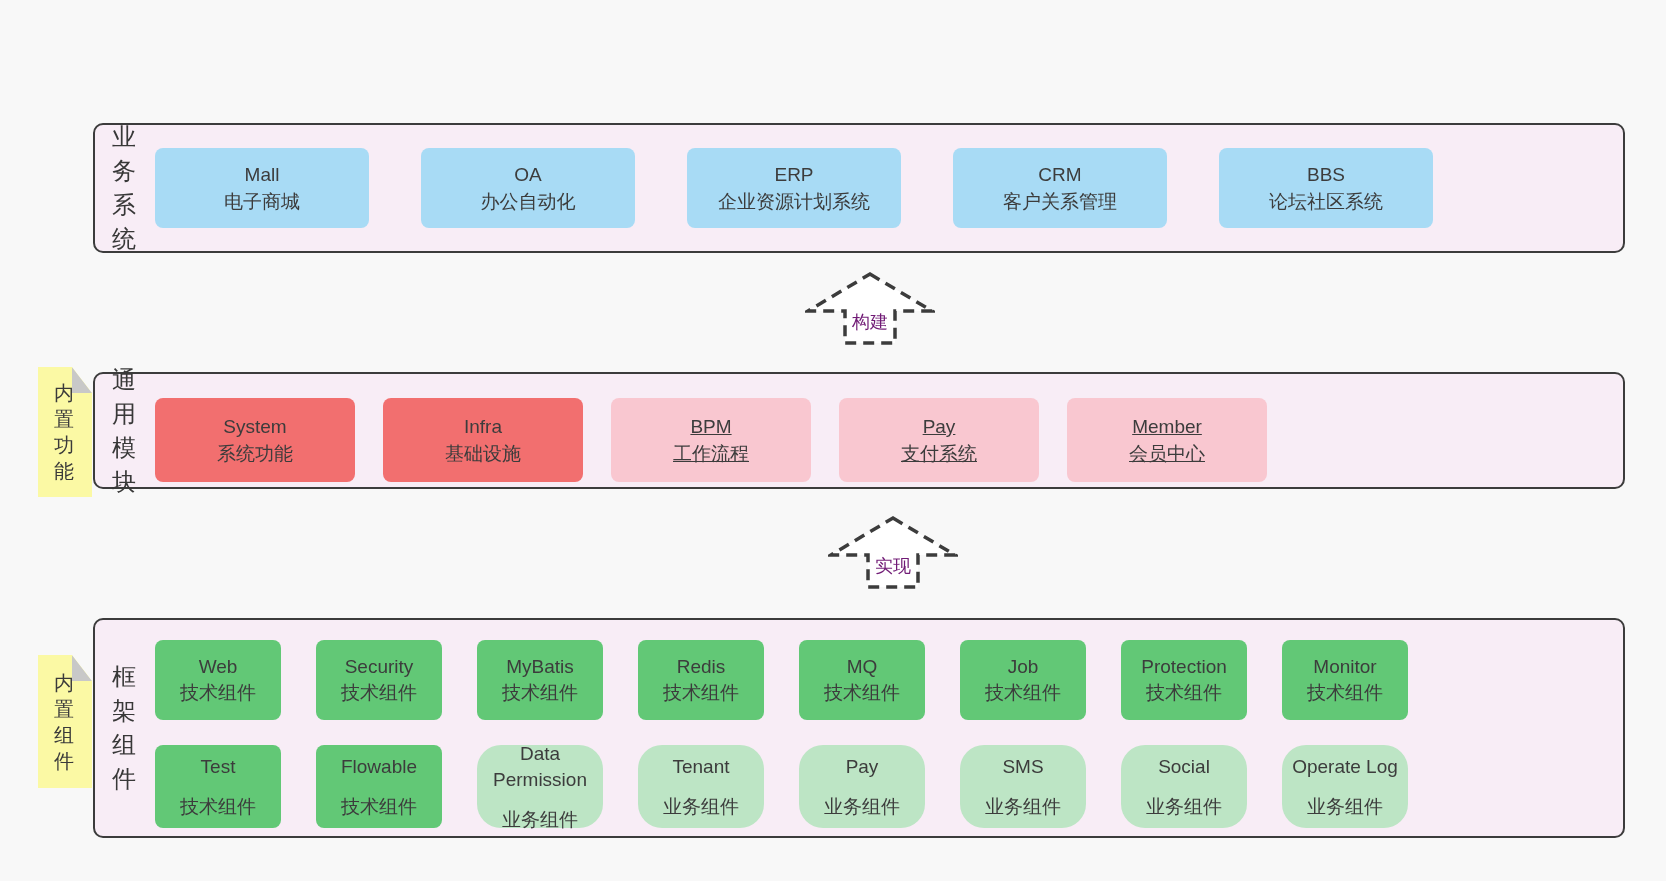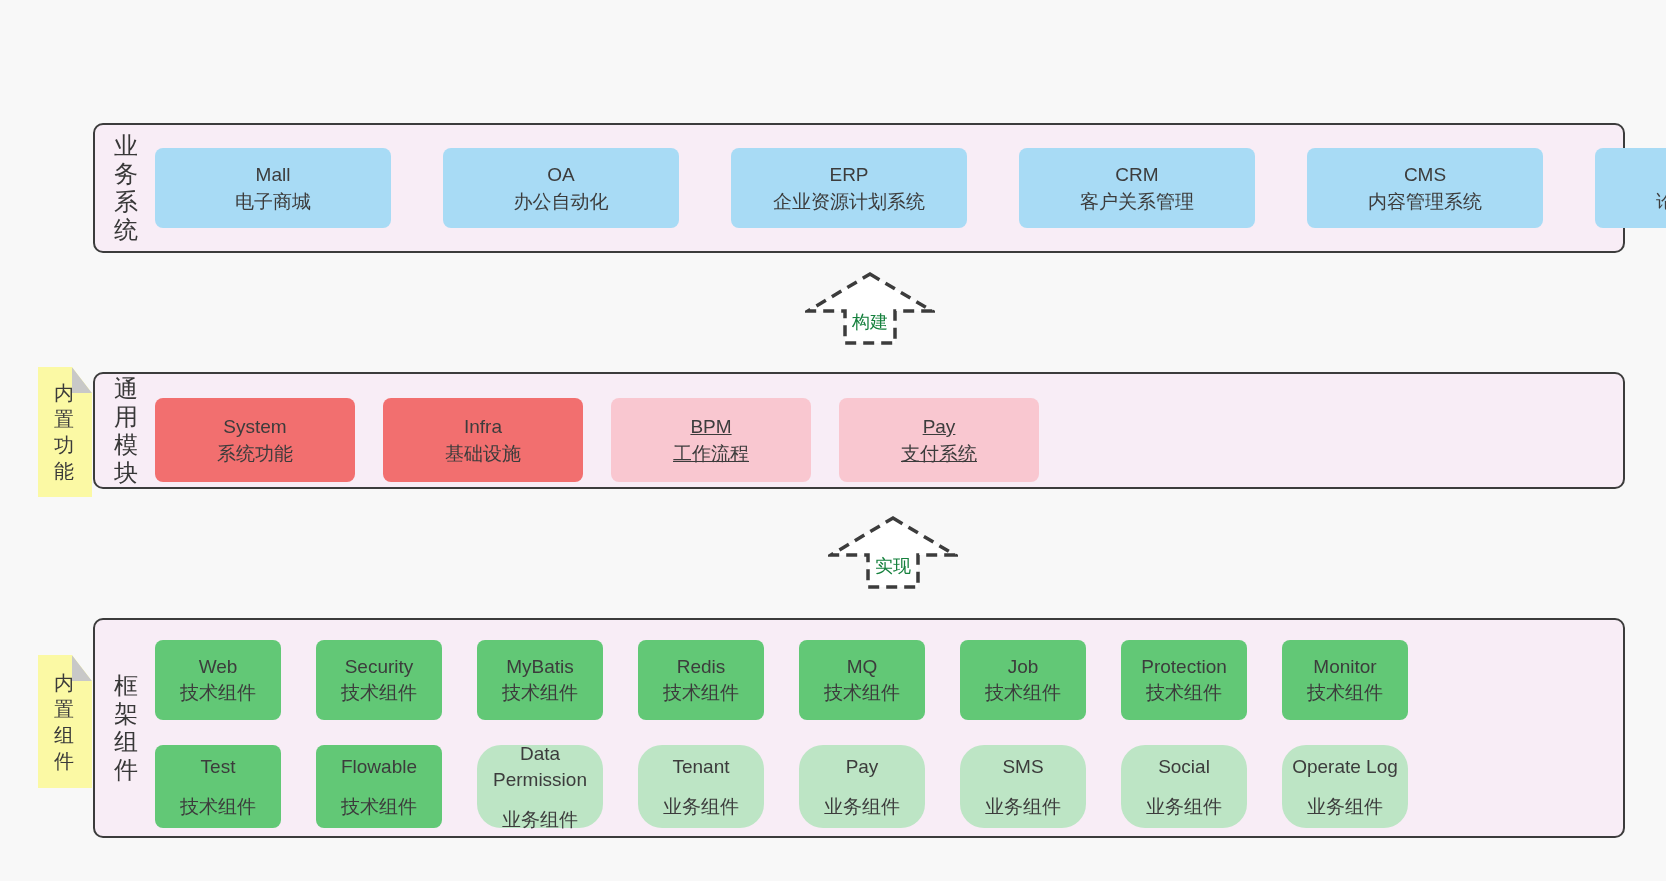--- a/index.html
+++ b/index.html
@@ -20,37 +20,37 @@
     z-index:2;
   }
   .layer1{top:123px;height:130px;}
   .layer2{top:372px;height:117px;}
   .layer3{top:618px;height:220px;}
   .vlabel-wrap{
     position:absolute;left:12px;top:0;height:100%;width:34px;
     display:flex;align-items:center;justify-content:center;
   }
   .vlabel{
-    width:28px;font-size:24px;line-height:28px;
-    text-align:right;word-break:break-all;color:#383838;
+    width:28px;font-size:24px;line-height:34px;
+    text-align:center;word-break:break-all;color:#383838;
   }
   .row{position:absolute;display:flex;}
   .layer1 .row{left:60px;top:23px;gap:52px;}
   .layer2 .row{left:60px;top:24px;gap:28px;}
   .layer3 .rowA{left:60px;top:20px;gap:35px;}
   .layer3 .rowB{left:60px;top:125px;gap:35px;}
   .box{
     border-radius:8px;
     display:flex;flex-direction:column;
     align-items:center;justify-content:center;
     text-align:center;
     font-size:19px;line-height:27px;
     padding:2px;box-sizing:border-box;
   }
-  .layer1 .box{width:236px;height:80px;}
+  .layer1 .box{width:214px;height:80px;}
   .layer2 .box{width:200px;height:84px;}
   .layer3 .box{width:126px;height:80px;line-height:26px;}
   .layer3 .rowB .box{height:83px;gap:14px;}
   .blue{background:var(--blue,#a8dbf5);}
   .red{background:var(--red,#f26f6f);}
   .pink{background:var(--pink,#f9c7d0);text-decoration:underline;}
   .green{background:var(--green,#62c876);}
   .lightGreen{background:var(--lightGreen,#bde5c5);border-radius:24px;}
   .sticky{
     position:absolute;left:38px;width:54px;
@@ -77,21 +77,21 @@
     stroke:var(--line,#3c3c3c);
     stroke-width:3.5;
     stroke-dasharray:11 7;
     stroke-linejoin:miter;
   }
   .arrow1{left:805px;top:271px;}
   .arrow2{left:828px;top:515px;}
   .arrow-label{
     position:absolute;left:50%;top:39px;transform:translateX(-50%);
     background:#ffffff;padding:0 3px;
-    font-size:18px;color:#15803d;white-space:nowrap;
+    font-size:18px;color:#701a75;white-space:nowrap;
   }
 </style>
 </head>
 <body>
 
 <div class="sticky sticky1">
   <div class="fold"></div>
   <div class="vtext">内置功能</div>
 </div>
 <div class="sticky sticky2">
@@ -112,24 +112,20 @@
       <div>OA</div>
       <div>办公自动化</div>
     </div>
     <div class="box blue">
       <div>ERP</div>
       <div>企业资源计划系统</div>
     </div>
     <div class="box blue">
       <div>CRM</div>
       <div>客户关系管理</div>
-    </div>
-    <div class="box blue">
-      <div>CMS</div>
-      <div>内容管理系统</div>
     </div>
     <div class="box blue">
       <div>BBS</div>
       <div>论坛社区系统</div>
     </div>
   </div>
 </div>
 
 <div class="arrow arrow1">
   <svg viewBox="0 0 130 75">
@@ -152,20 +148,24 @@
       <div>基础设施</div>
     </div>
     <div class="box pink">
       <div>BPM</div>
       <div>工作流程</div>
     </div>
     <div class="box pink">
       <div>Pay</div>
       <div>支付系统</div>
     </div>
+    <div class="box pink">
+      <div>Member</div>
+      <div>会员中心</div>
+    </div>
   </div>
 </div>
 
 <div class="arrow arrow2">
   <svg viewBox="0 0 130 75">
     <polygon points="65,3 127,40 90,40 90,72 40,72 40,40 3,40"></polygon>
   </svg>
   <span class="arrow-label">实现</span>
 </div>
 

